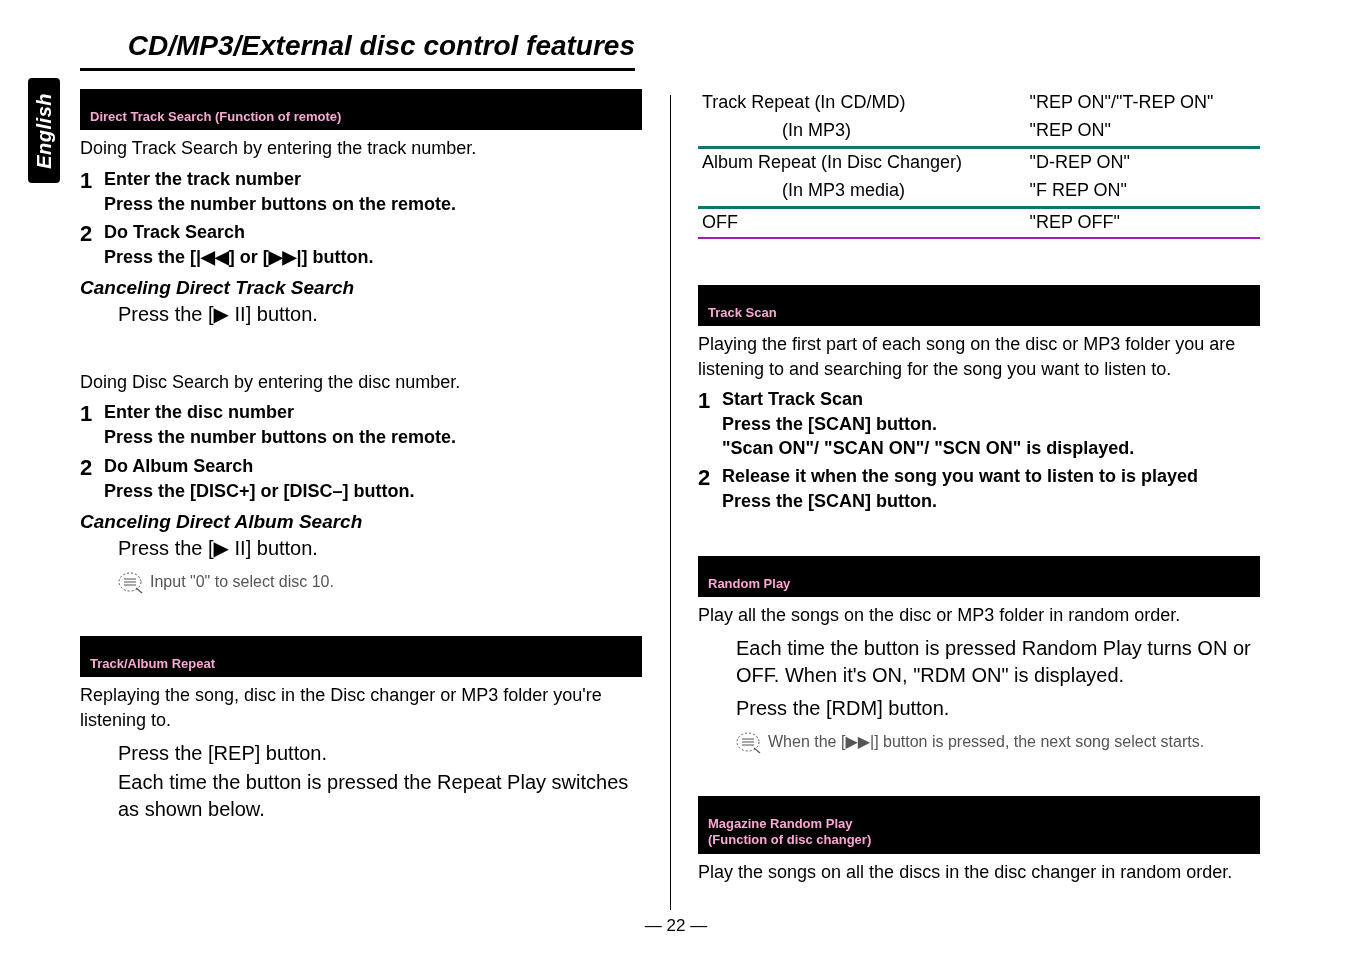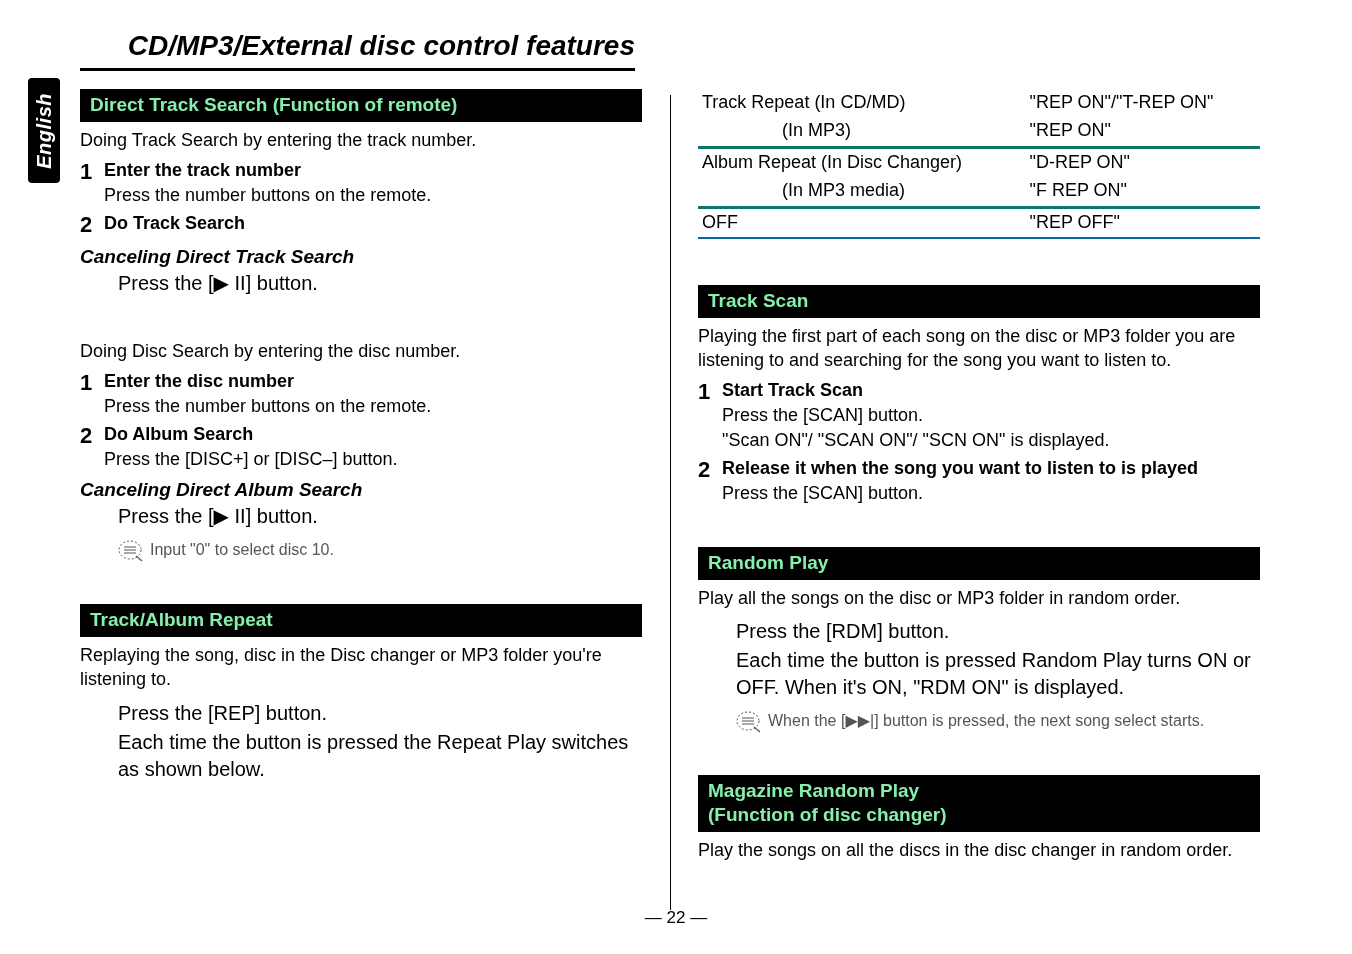--- a/index.html
+++ b/index.html
@@ -51,24 +51,24 @@
   .col {
     width: 590px;
   }
   .col-left { padding-right: 28px; }
   .col-right { padding-left: 28px; }
   .section {
     margin-bottom: 42px;
   }
   .section-header {
     background: #000;
-    color: #86efac;
-    font-weight: bold;
-    font-size: 19px;
-    padding: 4px 10px 5px 10px;
+    color: #f9a8d4;
+    font-weight: bold;
+    font-size: 13px;
+    padding: 20px 10px 5px 10px;
     line-height: 1.25;
   }
   .section-header .sub {
     display: block;
     padding-left: 150px;
   }
   .section-header .sub2 {
     display: block;
     text-align: left;
     padding-right: 10px;
@@ -91,20 +91,21 @@
   }
   .step-body { flex: 1; }
   .step-title {
     font-weight: bold;
     font-size: 18px;
     margin-bottom: 2px;
   }
   .step-text {
     font-size: 18px;
     line-height: 1.35;
+    font-weight: bold;
   }
   .subhead {
     font-style: italic;
     font-weight: bold;
     font-size: 19px;
     margin-top: 8px;
   }
   .indent-text {
     font-size: 20px;
     margin-left: 38px;
@@ -141,26 +142,26 @@
   }
   table.repeat td {
     padding: 2px 4px 3px 4px;
     vertical-align: top;
     line-height: 1.3;
   }
   table.repeat tr.line td {
     border-bottom: 3px solid #0f766e;
   }
   table.repeat tr.lastline td {
-    border-bottom: 2px solid #0369a1;
+    border-bottom: 2px solid #a21caf;
   }
   .td-sub { padding-left: 80px; display: inline-block; }
   .footer {
     position: absolute;
-    bottom: 26px;
+    bottom: 18px;
     left: 50%;
     transform: translateX(-50%);
     font-size: 17px;
   }
   .center-rule {
     position: absolute;
     left: 670px;
     top: 95px;
     width: 1px;
     height: 815px;
@@ -190,20 +191,21 @@
         <div class="step-num">1</div>
         <div class="step-body">
           <div class="step-title">Enter the track number</div>
           <div class="step-text">Press the number buttons on the remote.</div>
         </div>
       </div>
       <div class="step">
         <div class="step-num">2</div>
         <div class="step-body">
           <div class="step-title">Do Track Search</div>
+          <div class="step-text">Press the [|◀◀] or [▶▶|] button.</div>
         </div>
       </div>
       <div class="subhead">Canceling Direct Track Search</div>
       <div class="indent-text">Press the [▶ II] button.</div>
     </div>
 
     <div class="section">
       <p class="desc">Doing Disc Search by entering the disc number.</p>
       <div class="step">
         <div class="step-num">1</div>
@@ -285,22 +287,22 @@
         <div class="step-body">
           <div class="step-title">Release it when the song you want to listen to is played</div>
           <div class="step-text">Press the [SCAN] button.</div>
         </div>
       </div>
     </div>
 
     <div class="section">
       <div class="section-header">Random Play</div>
       <p class="desc">Play all the songs on the disc or MP3 folder in random order.</p>
+      <div class="indent-text">Each time the button is pressed Random Play turns ON or OFF. When it's ON, "RDM ON" is displayed.</div>
       <div class="indent-text" style="margin-top:6px">Press the [RDM] button.</div>
-      <div class="indent-text">Each time the button is pressed Random Play turns ON or OFF. When it's ON, "RDM ON" is displayed.</div>
       <div class="note-row">
         <svg class="note-icon" viewBox="0 0 26 22">
           <ellipse cx="12" cy="10" rx="11" ry="9" fill="none" stroke="#555" stroke-width="1" stroke-dasharray="2 2"></ellipse>
           <path d="M18 16 L24 21" stroke="#555" stroke-width="1.2" fill="none"></path>
           <line x1="6" y1="7" x2="18" y2="7" stroke="#555" stroke-width="1"></line>
           <line x1="6" y1="10" x2="18" y2="10" stroke="#555" stroke-width="1"></line>
           <line x1="6" y1="13" x2="18" y2="13" stroke="#555" stroke-width="1"></line>
         </svg>
         <div class="note-text">When the [▶▶|] button is pressed, the next song select starts.</div>
       </div>

